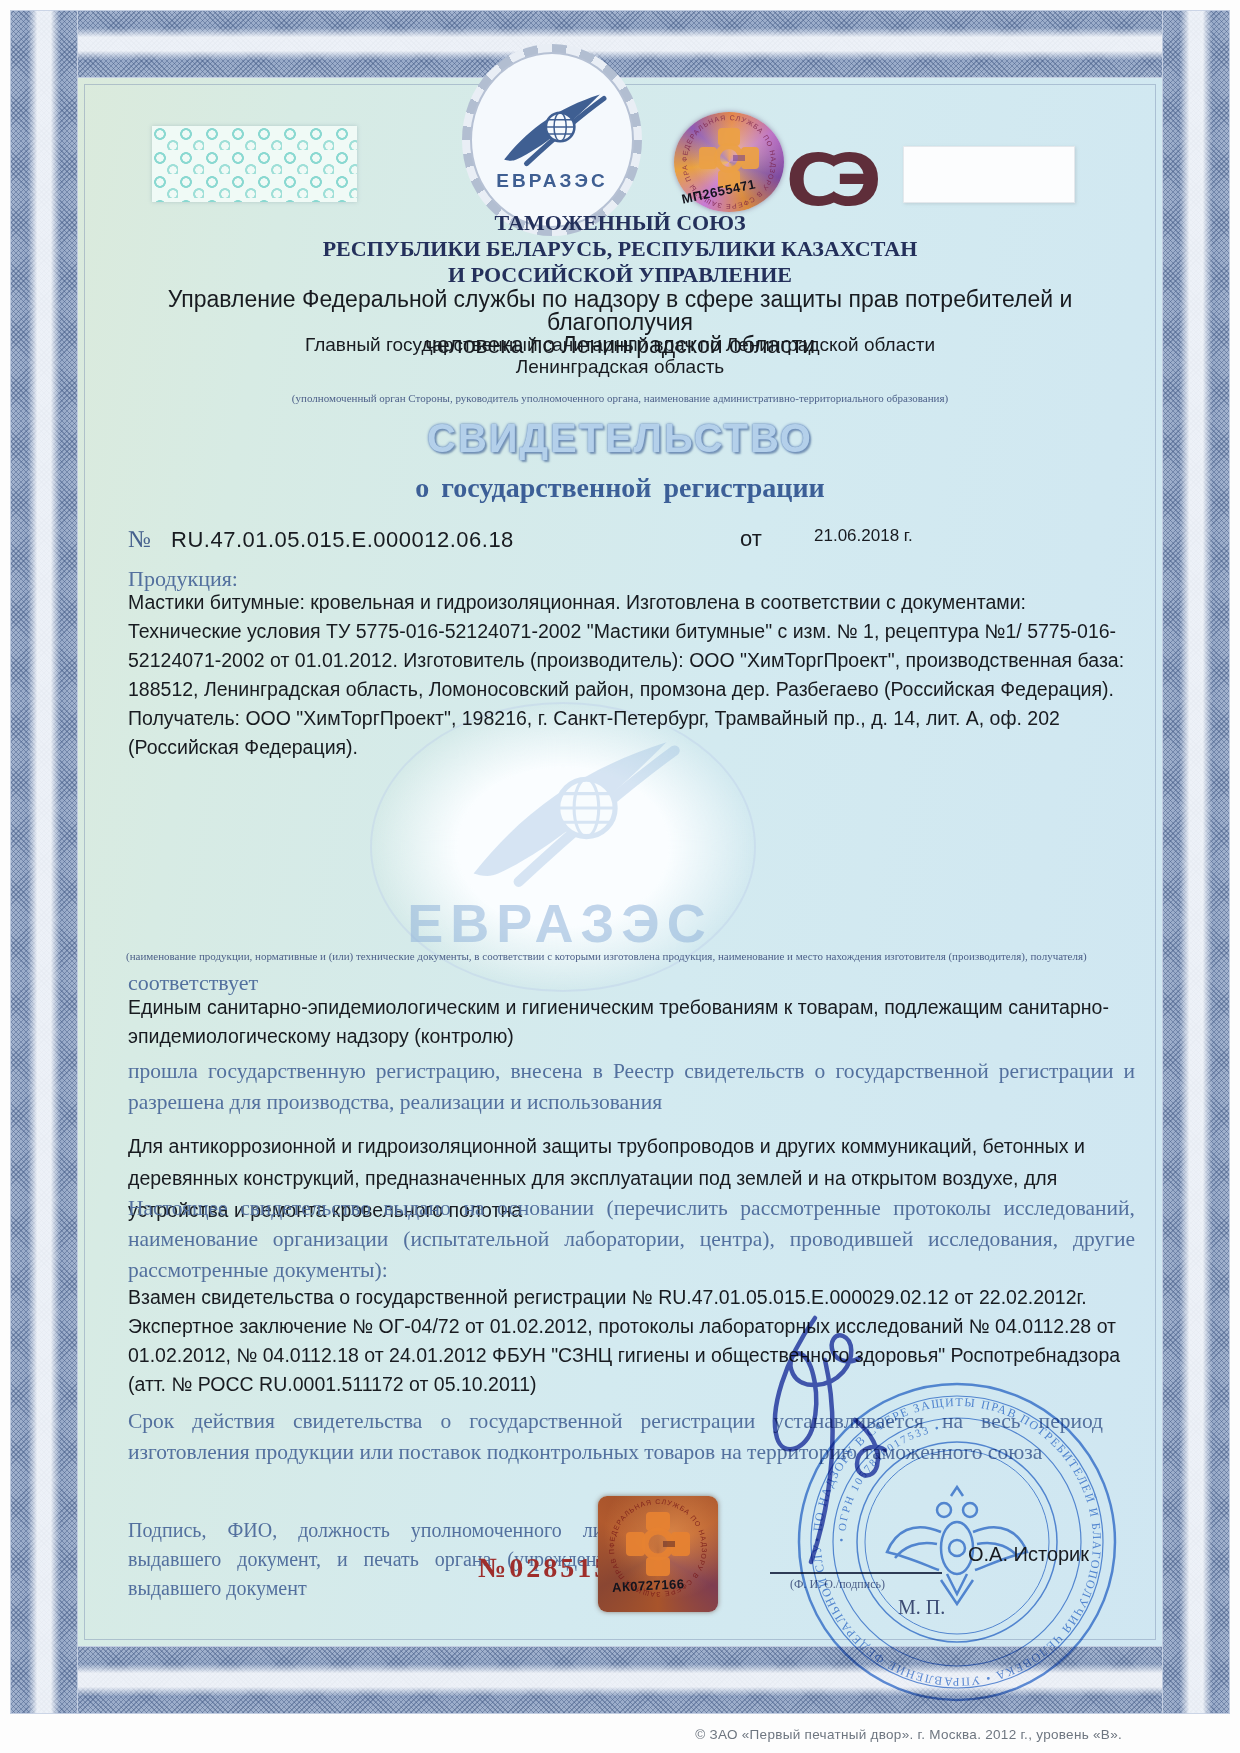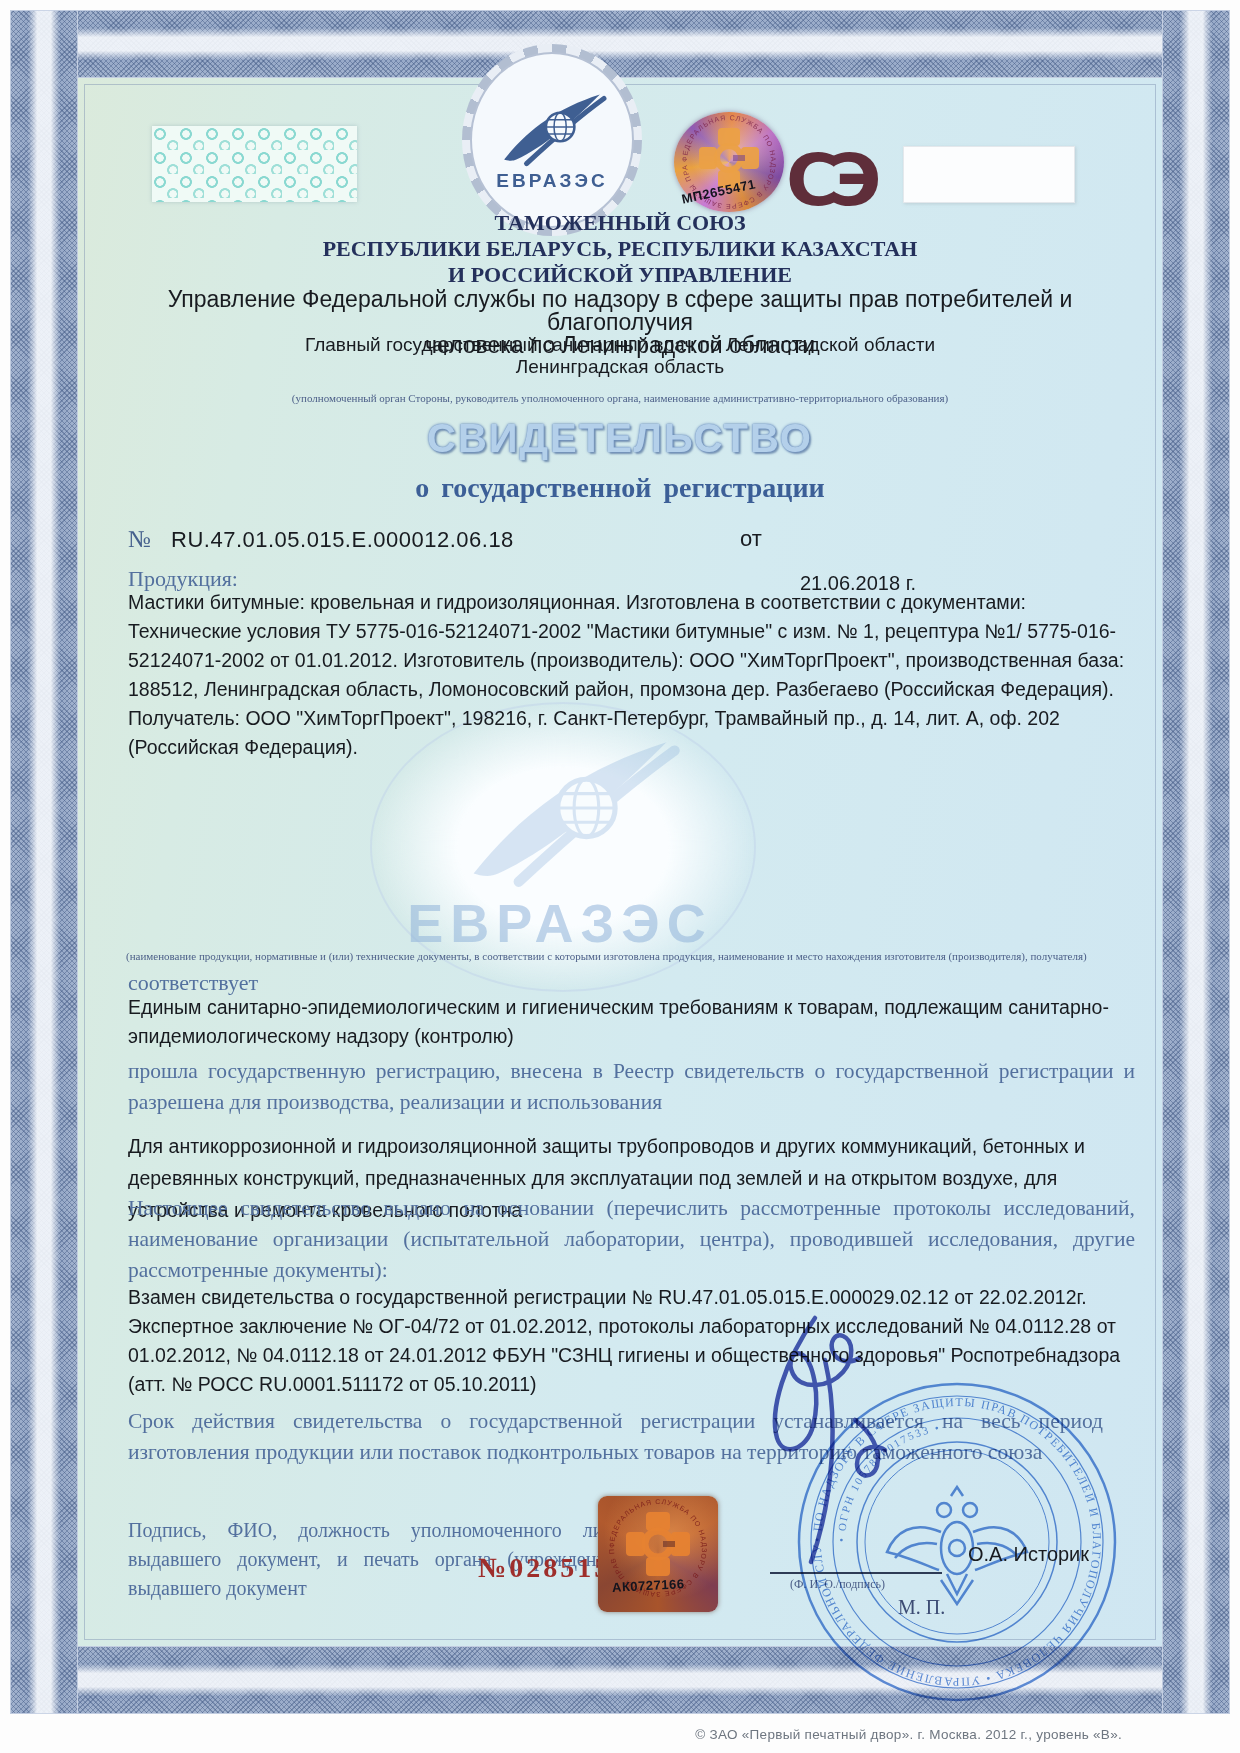--- a/index.html
+++ b/index.html
@@ -156,21 +156,21 @@
   <div class="abs bsans center" style="left:110px;top:356px;width:1020px;font-size:19px;">Ленинградская область</div>
   <div class="abs fineprint center" style="left:110px;top:392px;width:1020px;">(уполномоченный орган Стороны, руководитель уполномоченного органа, наименование административно-территориального образования)</div>
 
   <div class="abs doc-title center" style="left:120px;top:416px;width:1000px;">СВИДЕТЕЛЬСТВО</div>
   <div class="abs doc-subtitle center" style="left:120px;top:472px;width:1000px;">о государственной регистрации</div>
 
   <div class="abs" style="left:128px;top:526px;width:1007px;font-size:22px;">
     <span class="tserif" style="font-size:24px;color:#46618d;">№</span>
     <span class="bsans" style="margin-left:14px;font-size:22px;letter-spacing:.5px;">RU.47.01.05.015.E.000012.06.18</span>
     <span class="bsans" style="position:absolute;left:612px;font-size:22px;">от</span>
-    <span class="bsans" style="position:absolute;left:672px;font-size:20px;margin-top:46px;">21.06.2018 г.</span>
+    <span class="bsans" style="position:absolute;left:686px;font-size:17px;">21.06.2018 г.</span>
   </div>
 
   <div class="abs tserif" style="left:128px;top:566px;font-size:22px;">Продукция:</div>
   <div class="abs bsans" style="left:128px;top:588px;width:997px;font-size:19.5px;line-height:29px;">Мастики битумные: кровельная и гидроизоляционная. Изготовлена в соответствии с документами: Технические условия ТУ 5775-016-52124071-2002 "Мастики битумные" с изм. № 1, рецептура №1/ 5775-016-52124071-2002 от 01.01.2012. Изготовитель (производитель): ООО "ХимТоргПроект", производственная база: 188512, Ленинградская область, Ломоносовский район, промзона дер. Разбегаево (Российская Федерация).  Получатель: ООО "ХимТоргПроект", 198216, г. Санкт-Петербург, Трамвайный пр., д. 14, лит. А, оф. 202 (Российская Федерация).</div>
 
   <div class="abs fineprint" style="left:126px;top:950px;width:1005px;">(наименование продукции, нормативные и (или) технические документы, в соответствии с которыми изготовлена продукция, наименование и место нахождения изготовителя (производителя), получателя)</div>
 
   <div class="abs tserif" style="left:128px;top:970px;font-size:22px;">соответствует</div>
   <div class="abs bsans" style="left:128px;top:993px;width:992px;font-size:19.5px;line-height:29px;">Единым санитарно-эпидемиологическим и гигиеническим требованиям к товарам, подлежащим санитарно-эпидемиологическому надзору (контролю)</div>
 

